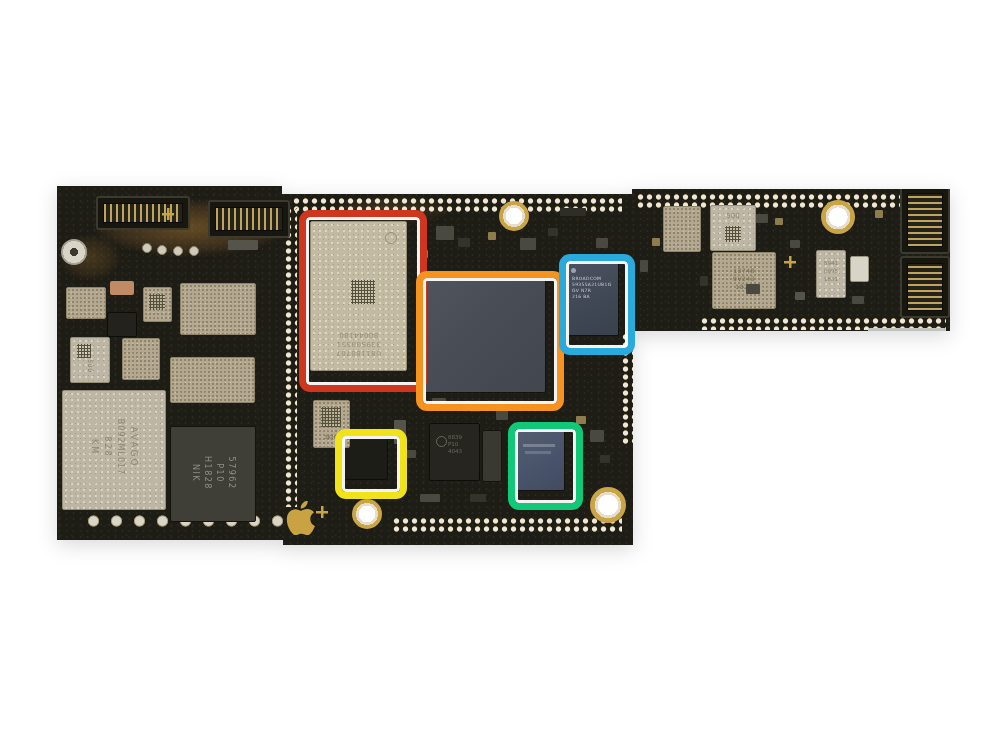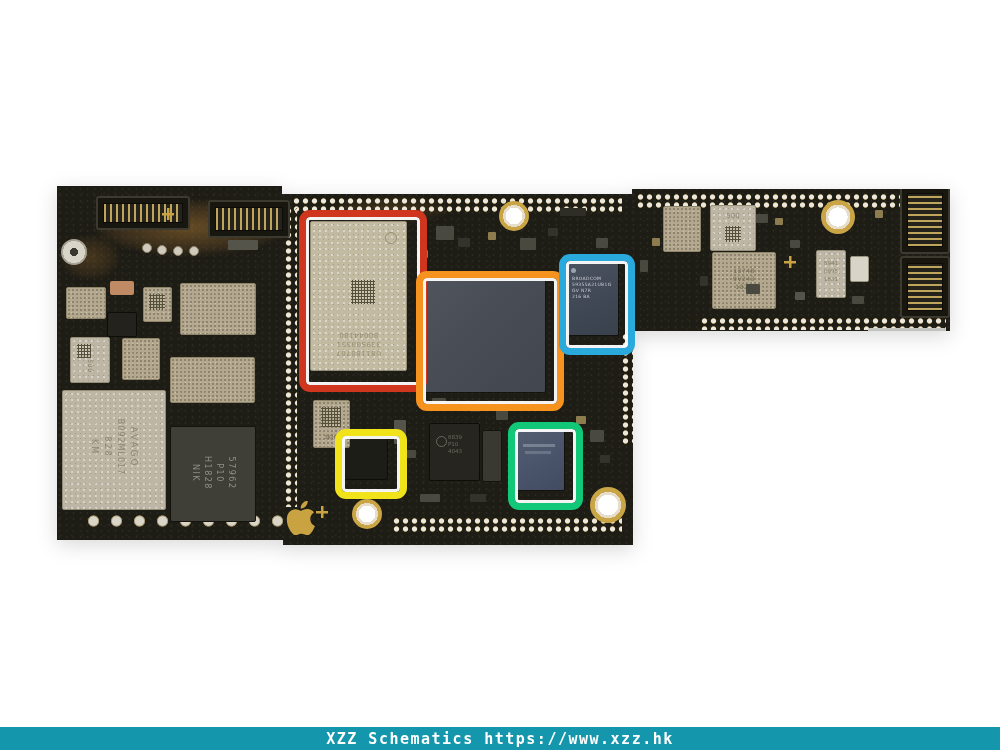--- a/index.html
+++ b/index.html
@@ -242,17 +242,14 @@
 
     </div>
   </div>
 
   <div class="annot" style="left:299px;top:210px;width:114px;height:168px;border-color:#d0361d;"></div>
   <div class="annot" style="left:416px;top:271px;width:134px;height:126px;border-color:#f6921e;"></div>
   <div class="annot" style="left:559px;top:254px;width:62px;height:87px;border-color:#2aa9dd;"></div>
   <div class="annot" style="left:335px;top:429px;width:58px;height:56px;border-color:#f0e31a;"></div>
   <div class="annot" style="left:508px;top:422px;width:61px;height:74px;border-color:#10c878;"></div>
 
-  <div class="banner">
-    <span class="banner-text">XZZ Schematics https://www.xzz.hk</span>
-  </div>
 
 </div>
 
 </body></html>

